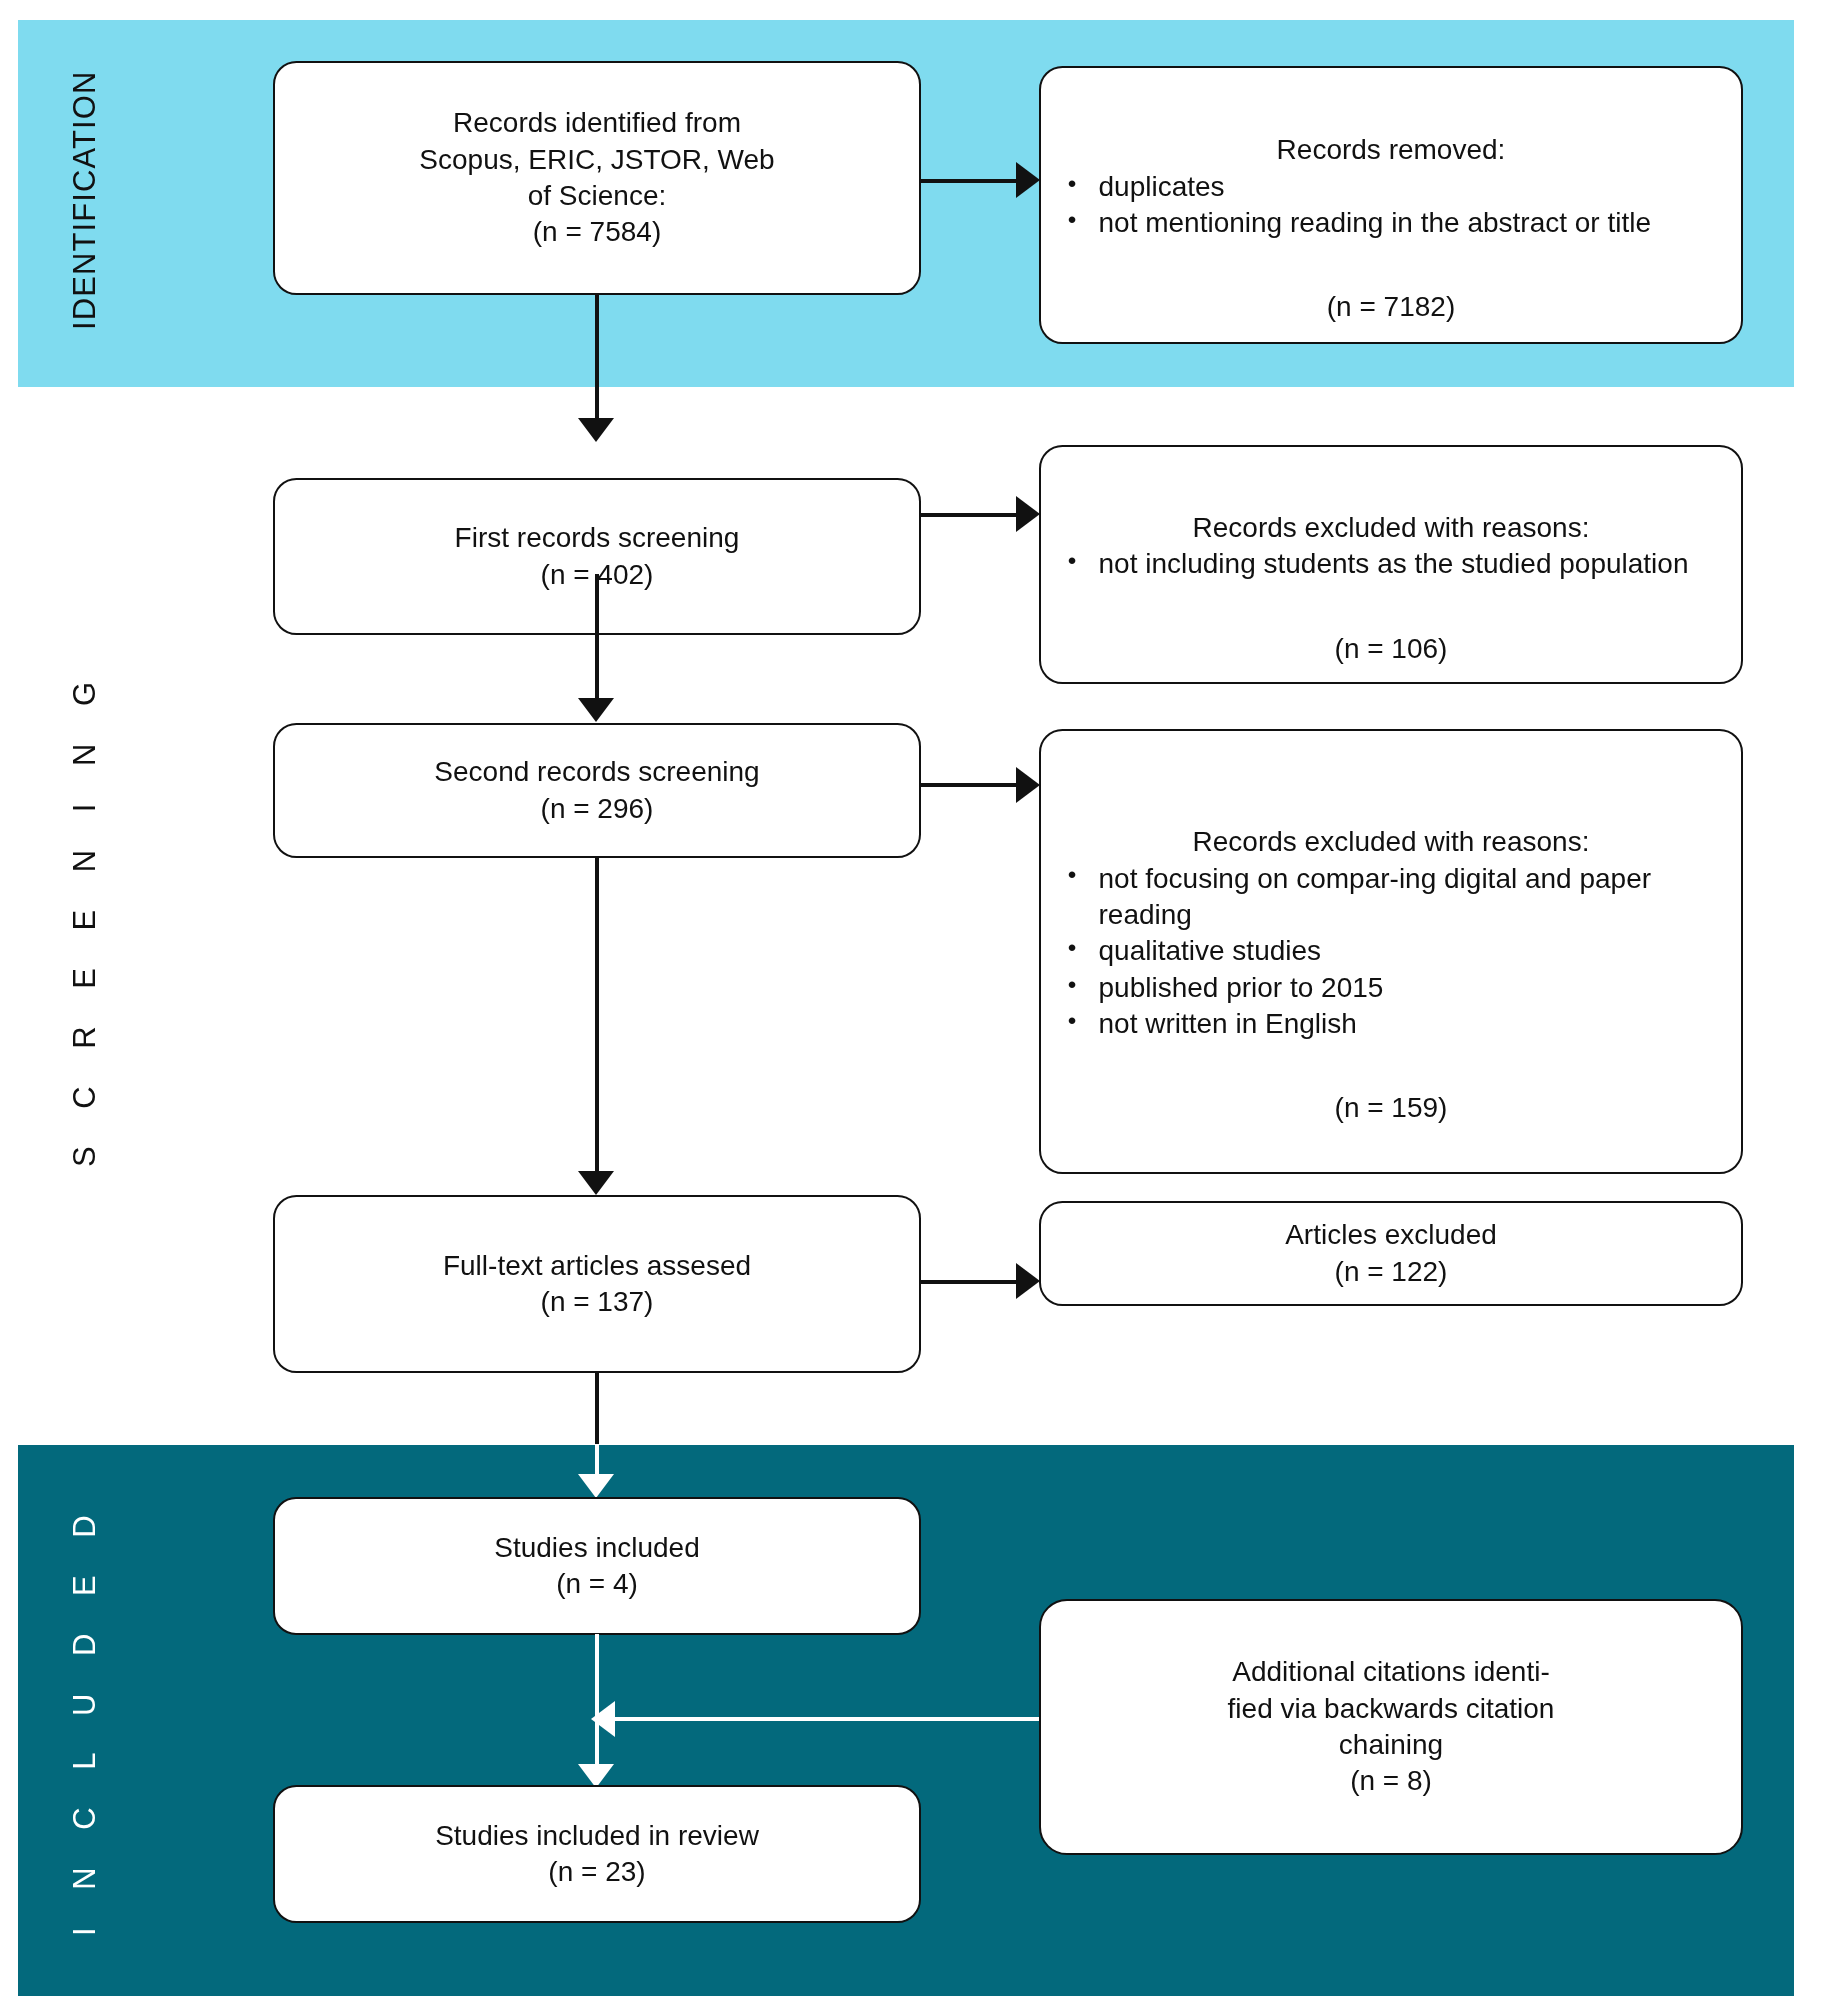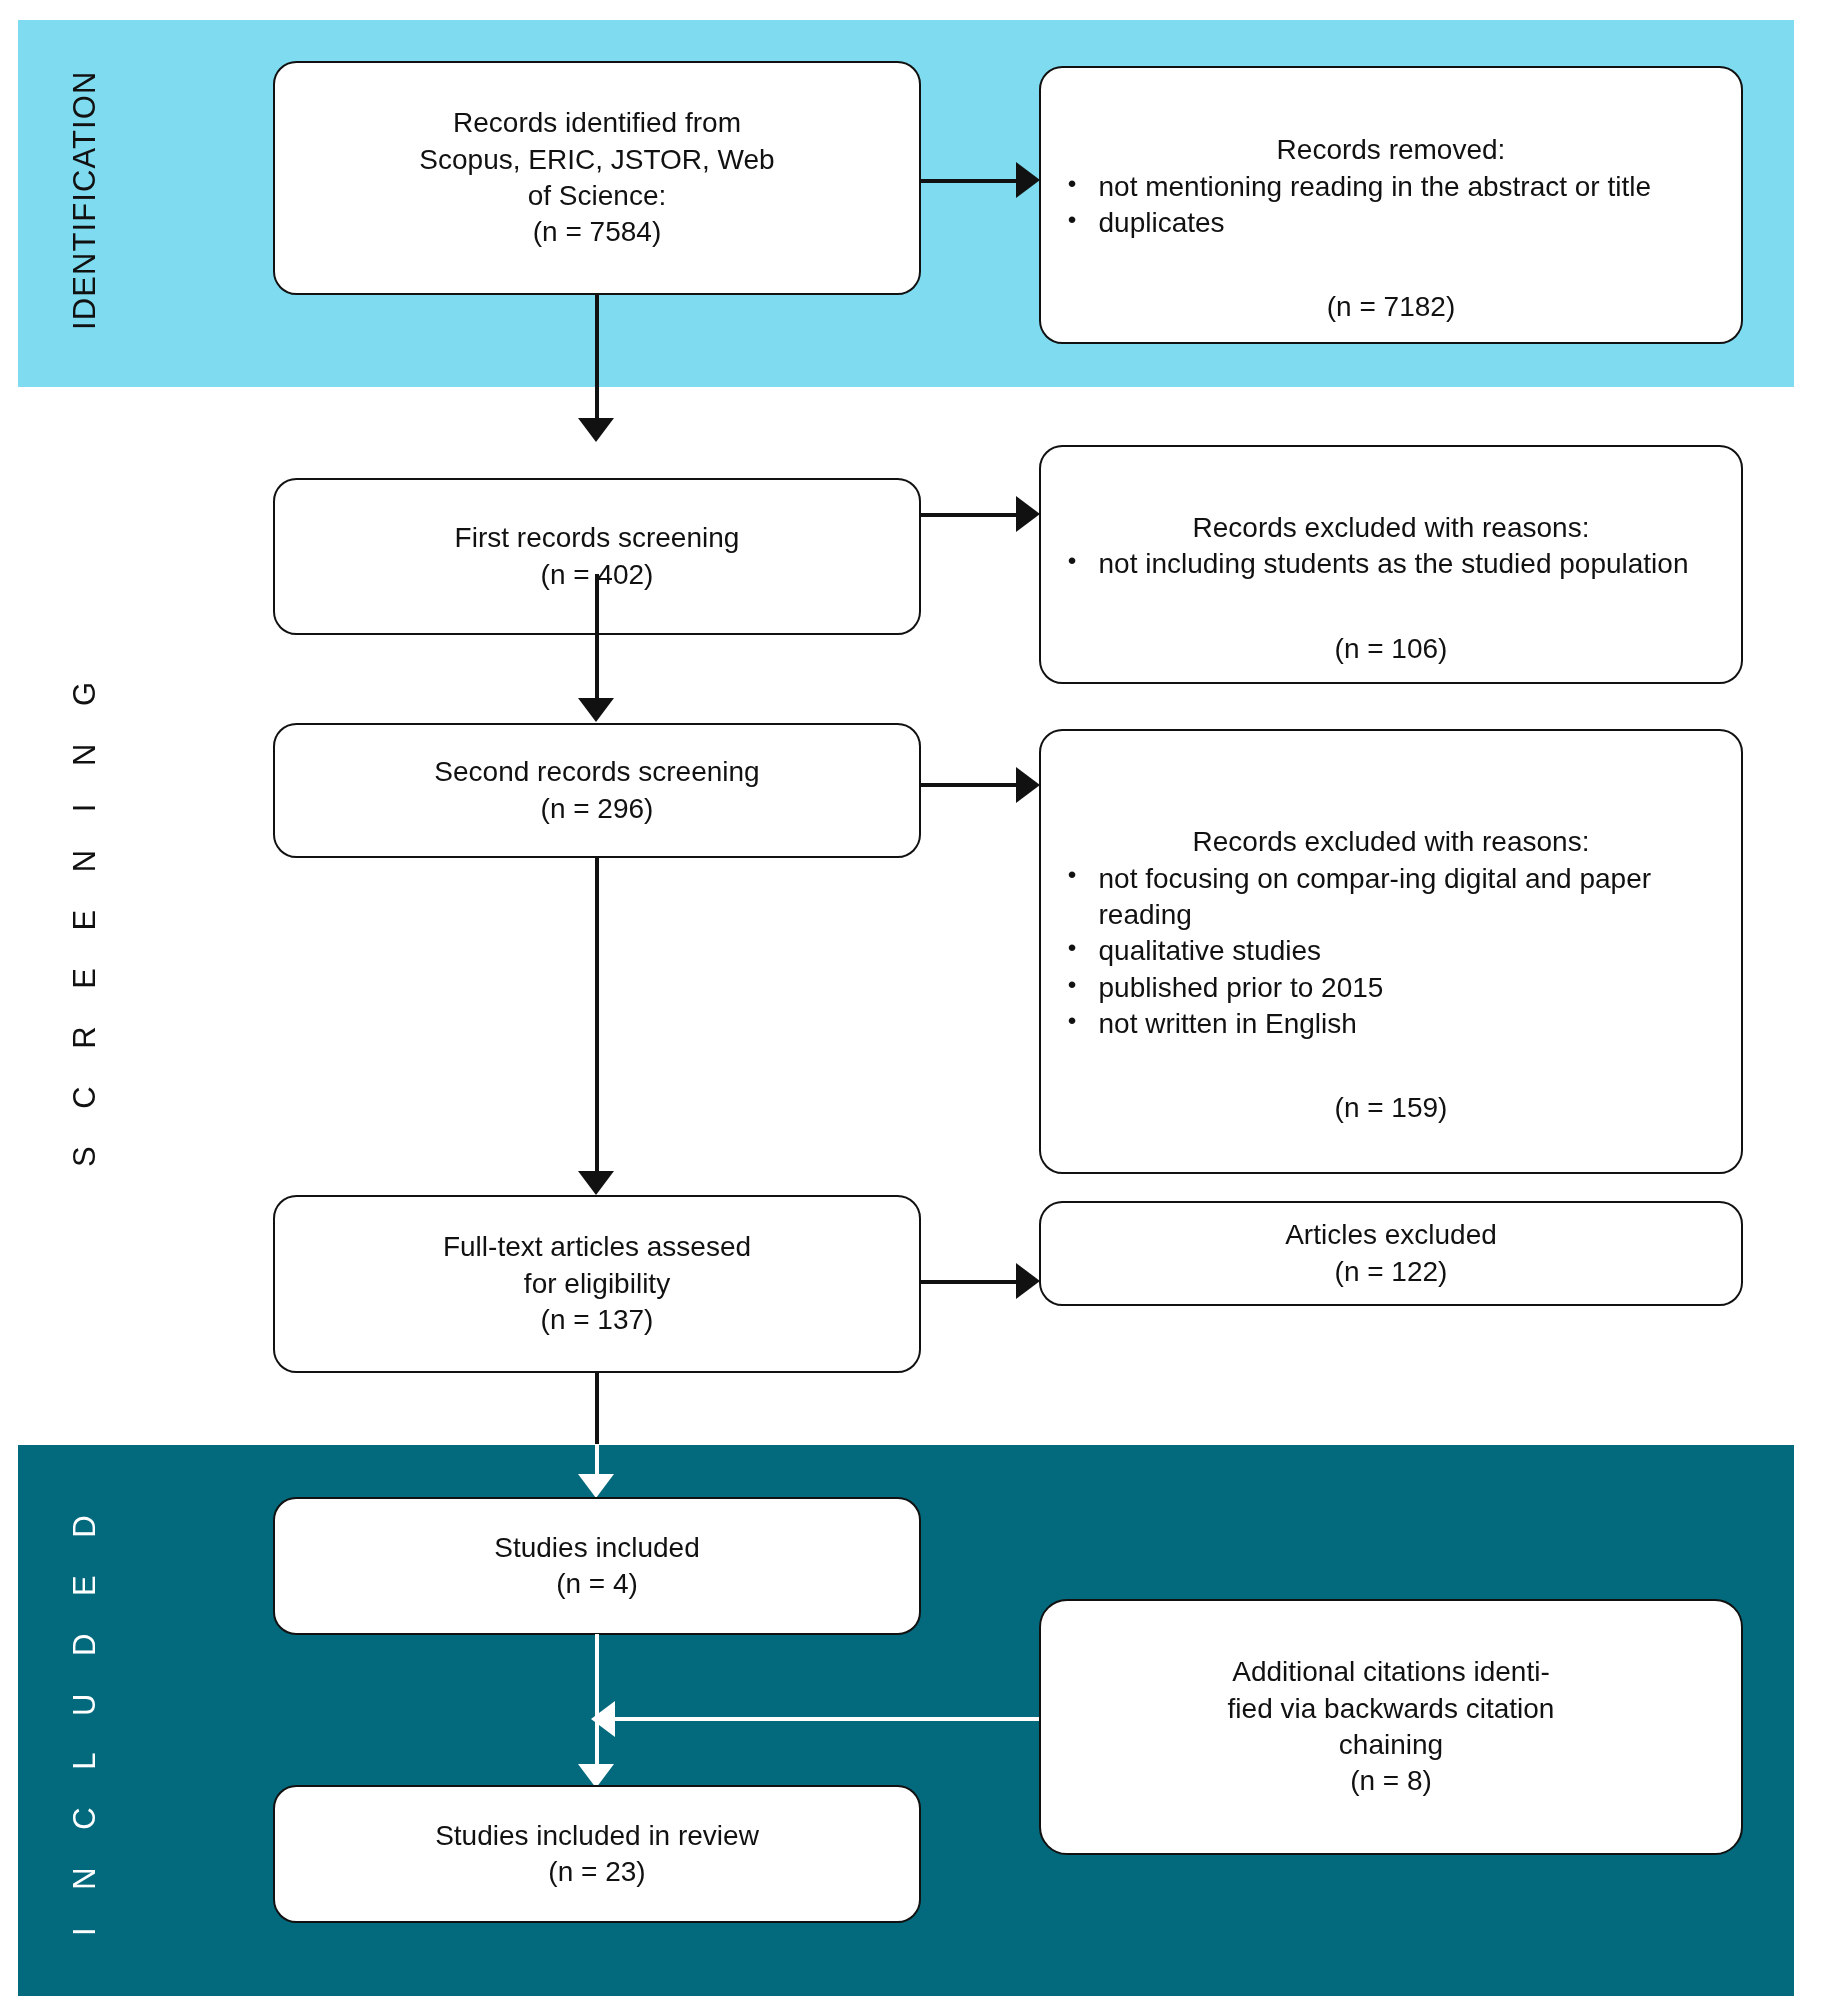--- a/index.html
+++ b/index.html
@@ -153,22 +153,22 @@
   <div class="box" style="left:273px; top:61px; width:648px; height:234px;">
     <span class="line">Records identified from</span>
     <span class="line">Scopus, ERIC, JSTOR, Web</span>
     <span class="line">of Science:</span>
     <span class="line">(n = 7584)</span>
   </div>
 
   <div class="box" style="left:1039px; top:66px; width:704px; height:278px; justify-content:center;">
     <span class="ctr">Records removed:</span>
     <ul class="blist">
+      <li>duplicates</li>
       <li>not mentioning reading in the abstract or title</li>
-      <li>duplicates</li>
     </ul>
     <span class="ctr">(n = 7182)</span>
   </div>
 
   <div class="hline" style="left:921px; top:179px; width:107px;"></div>
   <div class="arrow-right" style="left:1016px; top:162px;"></div>
 
   <div class="vline" style="left:595px; top:295px; height:134px;"></div>
   <div class="arrow-down" style="left:578px; top:418px;"></div>
 
@@ -208,21 +208,20 @@
   </div>
 
   <div class="hline" style="left:921px; top:783px; width:107px;"></div>
   <div class="arrow-right" style="left:1016px; top:767px;"></div>
 
   <div class="vline" style="left:595px; top:858px; height:323px;"></div>
   <div class="arrow-down" style="left:578px; top:1171px;"></div>
 
   <div class="box" style="left:273px; top:1195px; width:648px; height:178px;">
     <span class="line">Full-text articles assesed</span>
-    <span class="line">for eligibility</span>
     <span class="line">(n = 137)</span>
   </div>
 
   <div class="box" style="left:1039px; top:1201px; width:704px; height:105px;">
     <span class="line">Articles excluded</span>
     <span class="line">(n = 122)</span>
   </div>
 
   <div class="hline" style="left:921px; top:1280px; width:107px;"></div>
   <div class="arrow-right" style="left:1016px; top:1263px;"></div>

